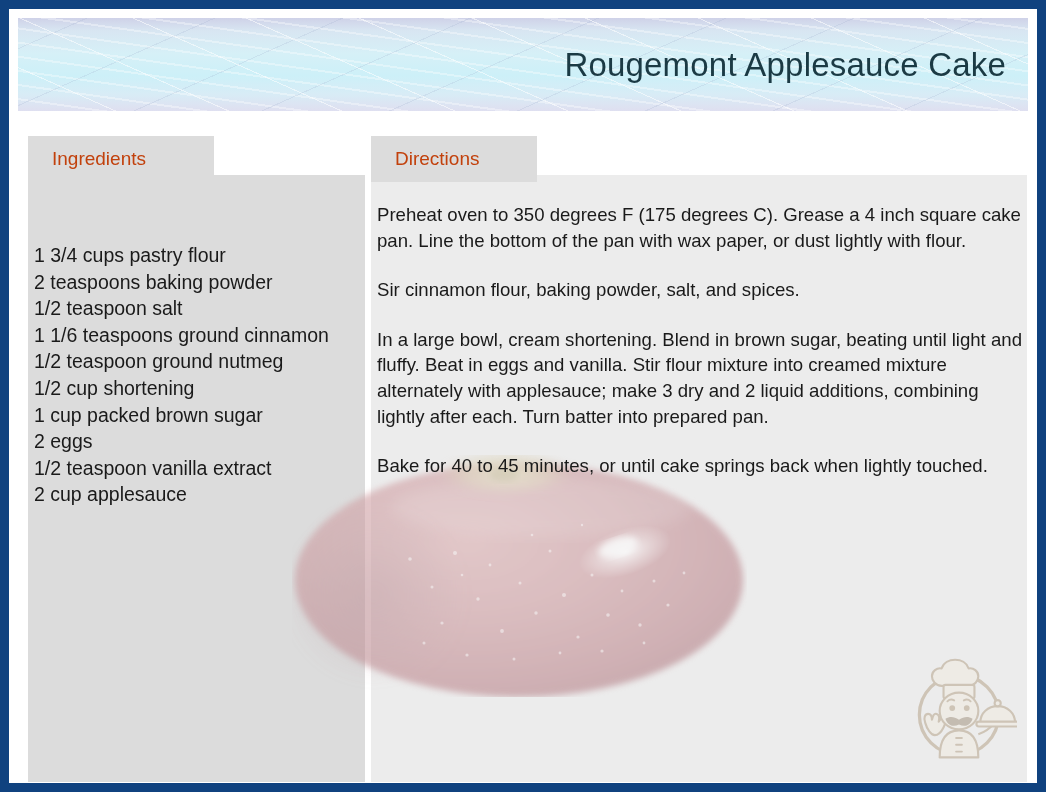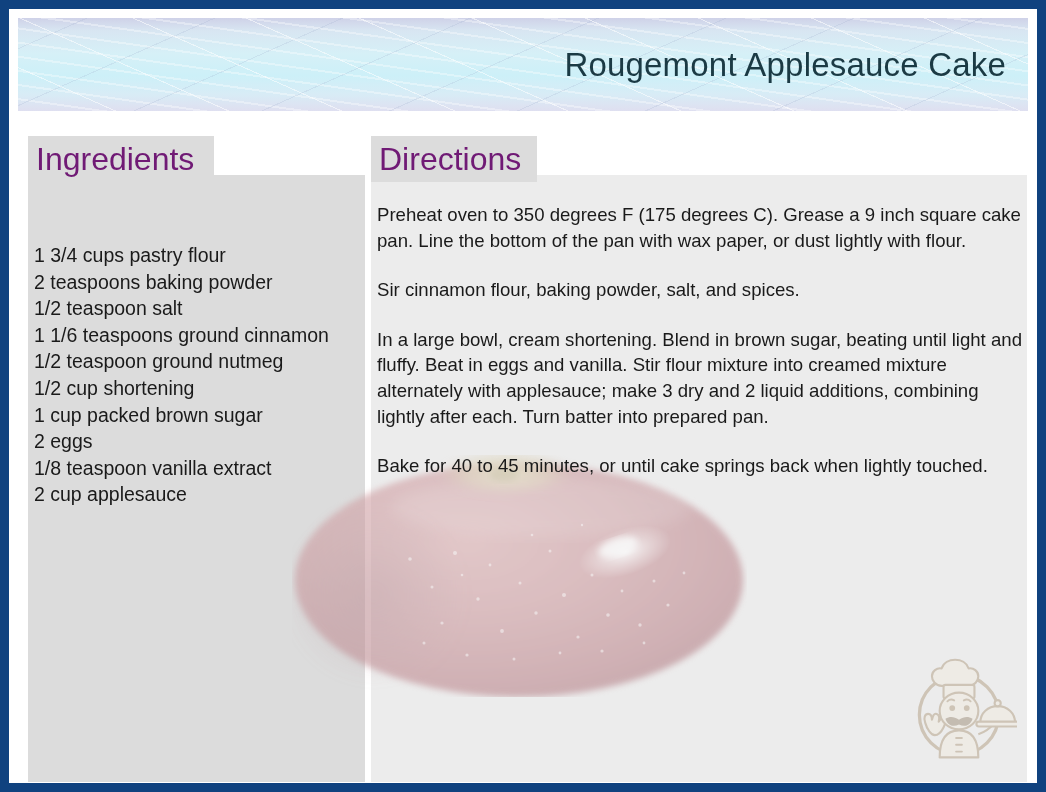--- a/index.html
+++ b/index.html
@@ -76,24 +76,24 @@
     font-weight: 400;
     color: #1b3a44;
     letter-spacing: 0.2px;
     white-space: nowrap;
   }
 
   
   .section-tab {
     position: absolute;
     background: #dcdcdc;
-    color: #701a75;
-    font-size: 32px;
+    color: #c2410c;
+    font-size: 19px;
     line-height: 46px;
-    padding-left: 8px;
+    padding-left: 24px;
     box-sizing: border-box;
     height: 46px;
     z-index: 3;
   }
   .section-panel {
     position: absolute;
     box-sizing: border-box;
     z-index: 1;
   }
 
@@ -192,28 +192,28 @@
     <div id="ingredients-tab" class="section-tab">Ingredients</div>
     <div id="ingredients-list">
       <div>1 3/4 cups pastry flour</div>
       <div>2 teaspoons baking powder</div>
       <div>1/2 teaspoon salt</div>
       <div>1 1/6 teaspoons ground cinnamon</div>
       <div>1/2 teaspoon ground nutmeg</div>
       <div>1/2 cup shortening</div>
       <div>1 cup packed brown sugar</div>
       <div>2 eggs</div>
-      <div>1/8 teaspoon vanilla extract</div>
+      <div>1/2 teaspoon vanilla extract</div>
       <div>2 cup applesauce</div>
     </div>
 
     <div id="directions-panel" class="section-panel"></div>
     <div id="directions-tab" class="section-tab">Directions</div>
     <div id="directions-body">
-      <p>Preheat oven to 350 degrees F (175 degrees C).  Grease a 9 inch square cake pan.  Line the bottom of the pan with wax paper, or dust lightly with flour.</p>
+      <p>Preheat oven to 350 degrees F (175 degrees C).  Grease a 4 inch square cake pan.  Line the bottom of the pan with wax paper, or dust lightly with flour.</p>
       <p>Sir cinnamon flour, baking powder, salt, and spices.</p>
       <p>In a large bowl, cream shortening.  Blend in brown sugar, beating until light and fluffy.  Beat in eggs and vanilla.  Stir flour mixture into creamed mixture alternately with applesauce; make 3 dry and 2 liquid additions, combining lightly after each. Turn batter into prepared pan.</p>
       <p>Bake for 40 to 45 minutes, or until cake springs back when lightly touched.</p>
     </div>
 
     <div id="apple-wrap">
       <svg viewBox="0 0 455 242" xmlns="http://www.w3.org/2000/svg">
         <defs>
           <radialGradient id="appleBody" cx="38%" cy="34%" r="78%">
             <stop offset="0%" stop-color="#dcb1b3"></stop>

